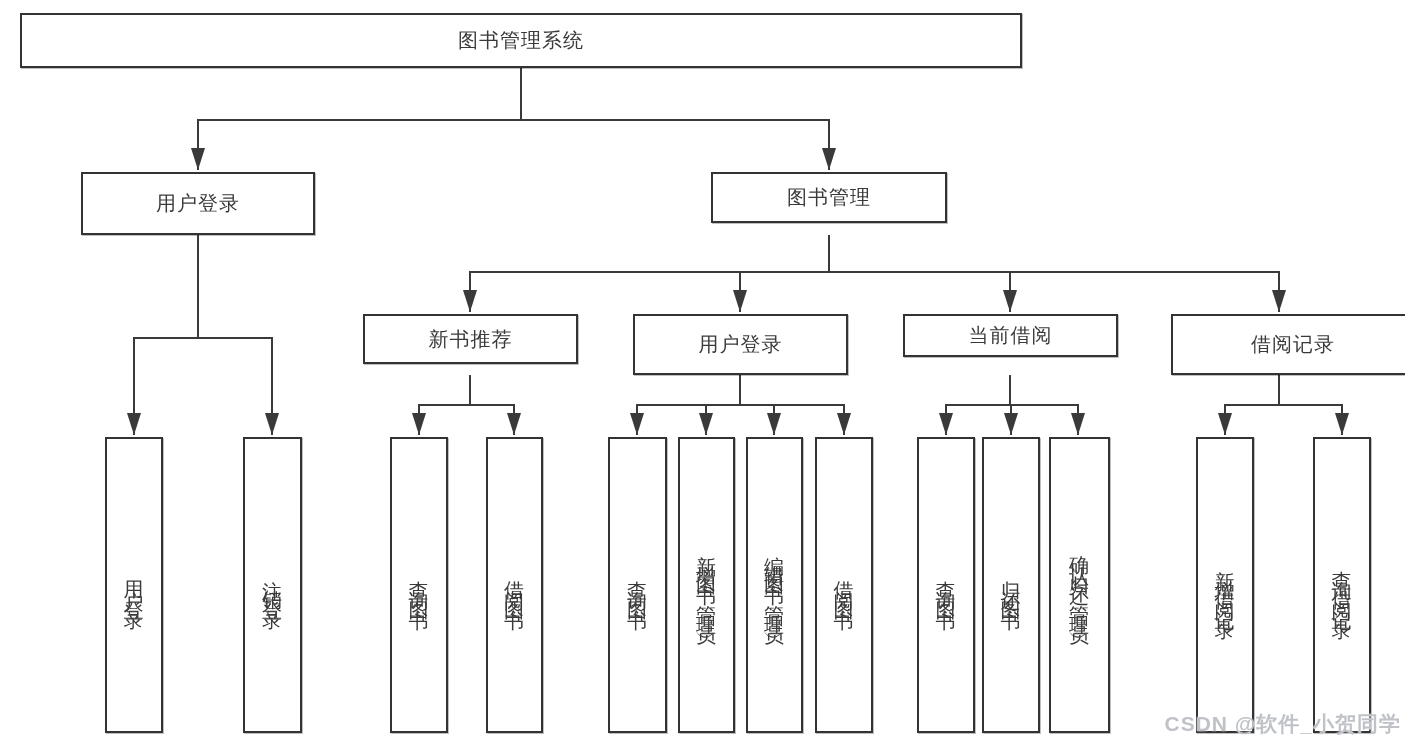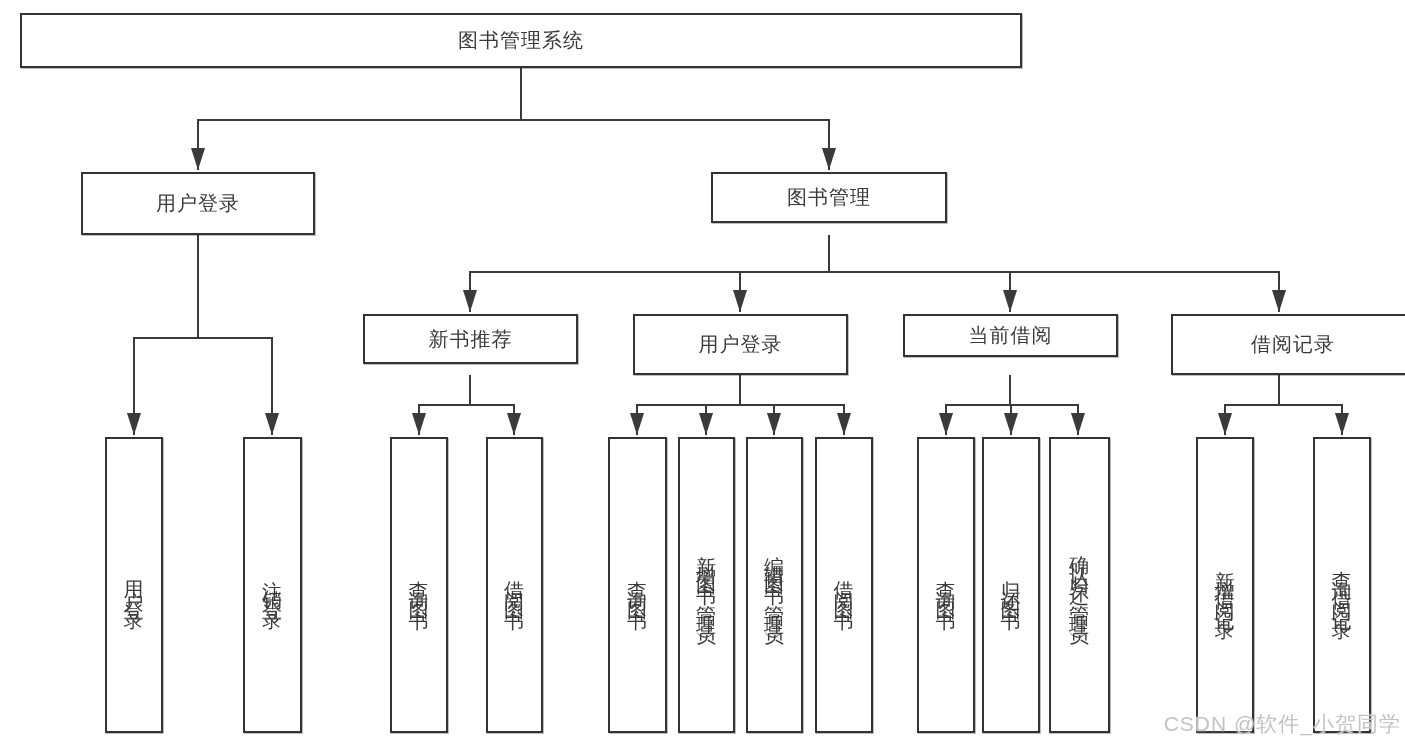--- a/index.html
+++ b/index.html
@@ -46,20 +46,21 @@
   }
   .watermark {
     position: absolute;
     right: 4px;
     top: 710px;
     font-size: 21px;
     color: #bfc3c7;
     text-shadow: 0 0 2px #ffffff;
     letter-spacing: 1px;
     white-space: nowrap;
+    font-weight: bold;
   }
 </style>
 </head>
 <body>
 
 <div class="stage">
 
   <svg class="connectors" width="1405" height="747" viewBox="0 0 1405 747" xmlns="http://www.w3.org/2000/svg">
     <defs>
       <marker id="arrow" markerUnits="userSpaceOnUse" markerWidth="22" markerHeight="14" refX="22" refY="7" orient="auto">

